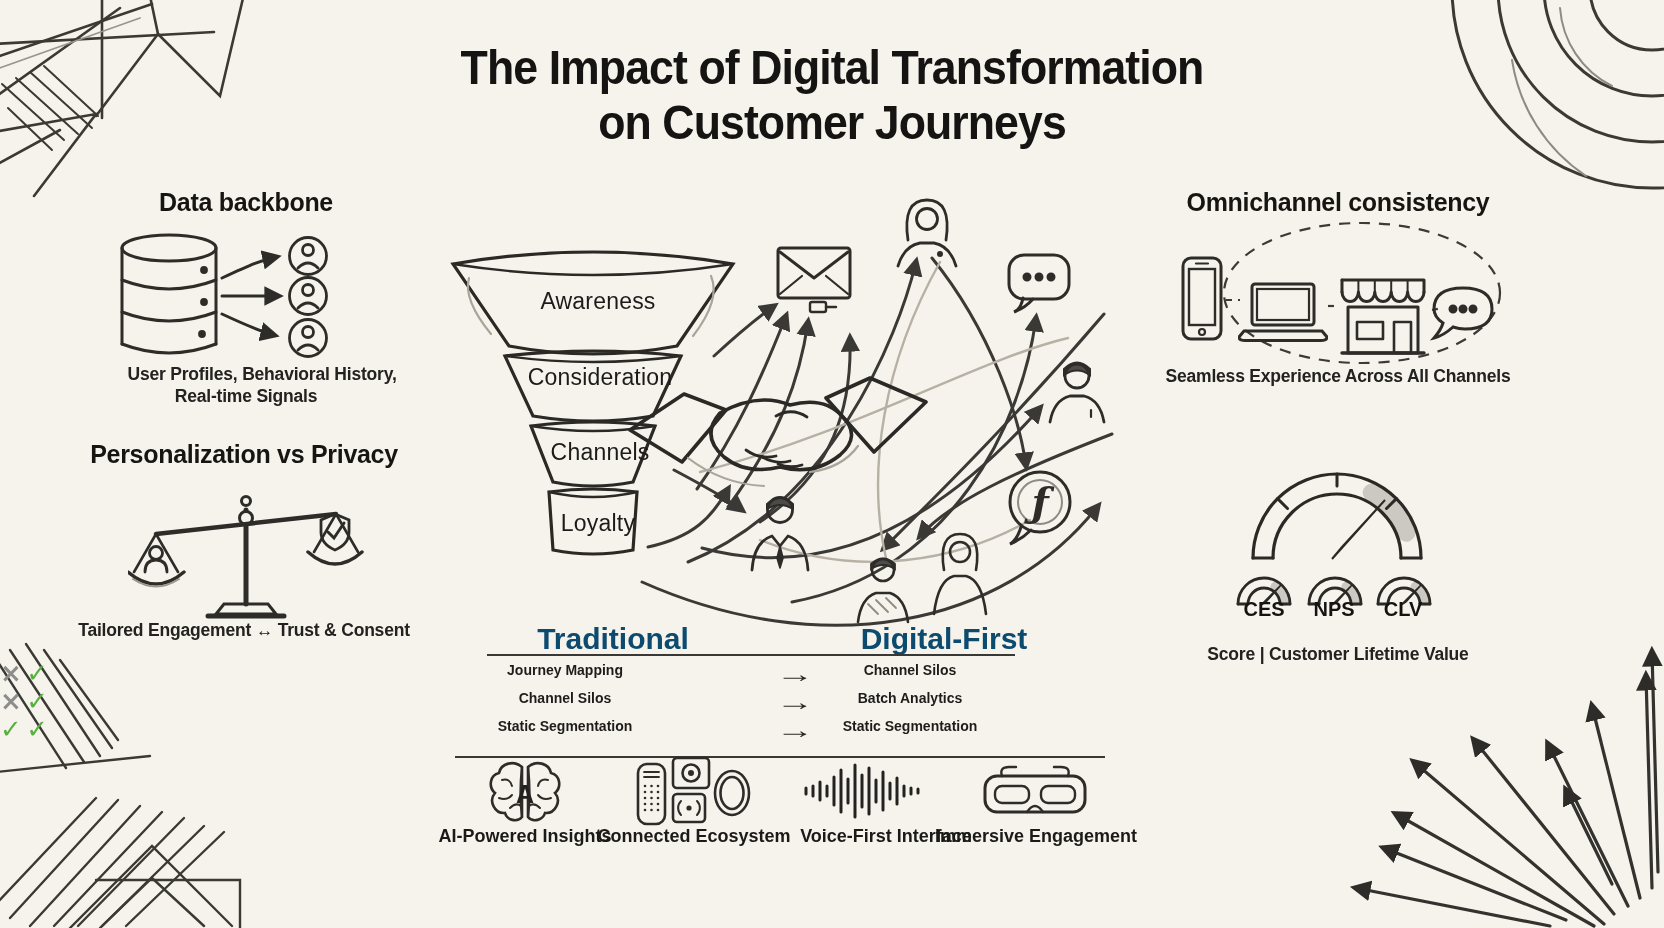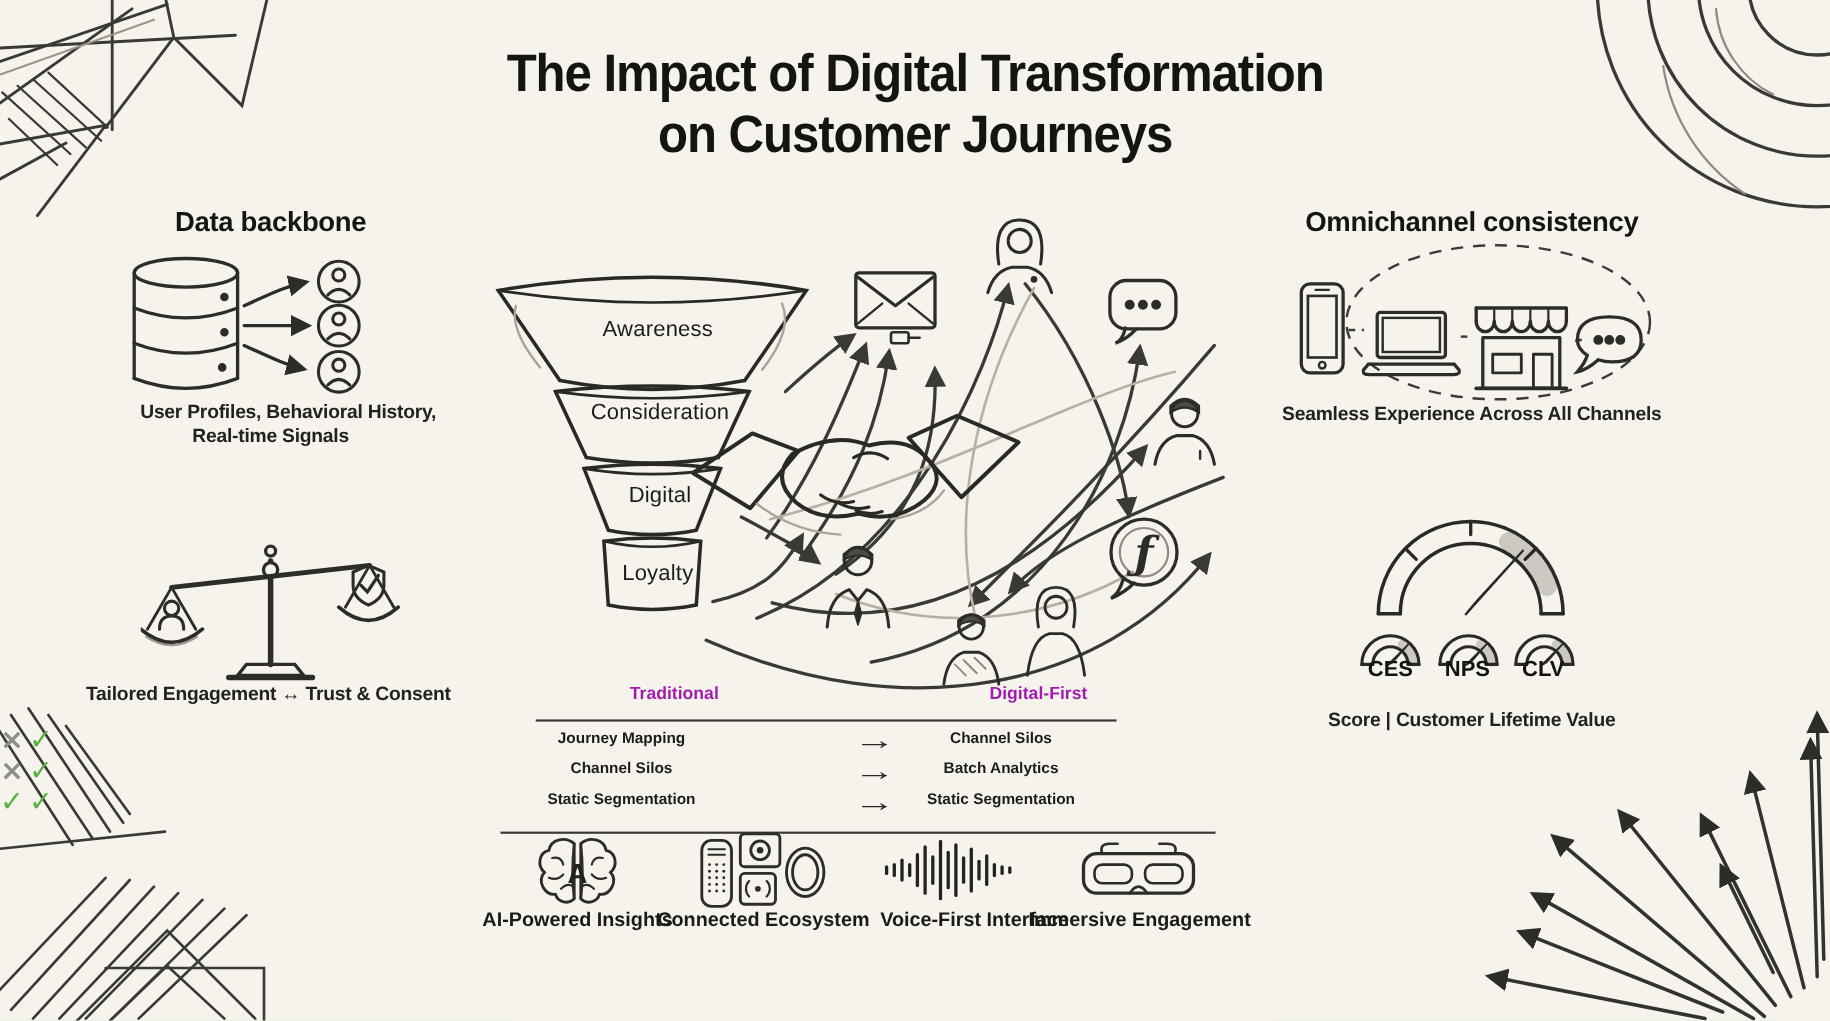--- a/index.html
+++ b/index.html
@@ -7,22 +7,22 @@
     position:relative;width:1664px;height:928px;overflow:hidden;
     background:#f5f3ec;color:#232220;
     font-family:"Liberation Sans","DejaVu Sans",sans-serif;
   }
   .abs{position:absolute;}
   .cx{transform:translateX(-50%);white-space:nowrap;}
   .title-wrap{left:50%;top:40px;text-align:center;transform:translateX(-50%) scaleX(.93);transform-origin:center top;}
   .title-line{font-size:48px;font-weight:700;letter-spacing:-1px;line-height:55px;color:#151412;}
   .heading{font-size:25px;font-weight:700;letter-spacing:-.3px;color:#161511;}
   .caption{font-size:17.5px;font-weight:700;color:#232220;letter-spacing:-.2px;}
-  .stage-label{font-size:20px;font-weight:400;color:#1c1b19;letter-spacing:.2px;}
-  .cmp-header{font-size:16px;font-weight:700;color:#a21caf;text-align:center;}
+  .stage-label{font-size:23px;font-weight:400;color:#1c1b19;letter-spacing:.2px;}
+  .cmp-header{font-size:30px;font-weight:700;color:#0c4a6e;text-align:center;}
   .cmp-cell{font-size:14px;font-weight:700;color:#1d1c1a;}
   .mark{font-family:"DejaVu Sans",sans-serif;font-weight:700;font-size:26px;line-height:26px;}
   .mark-x{color:#8d8d8b;}
   .mark-check{color:#58b13f;}
   .cmp-arrow{font-size:24px;font-weight:700;color:#2a2926;display:inline-block;transform:translateX(-50%) scaleX(1.6);}
   .rule{border-top:2.5px solid #3a3835;}
   .cap-label{font-size:18px;font-weight:700;color:#1b1a18;}
   .gauge-label{font-size:20px;font-weight:700;color:#141311;}
   svg{display:block;}
 </style>
@@ -162,20 +162,21 @@
         <circle cx="196" cy="112" r="18.5"></circle>
           <circle cx="196" cy="106" r="5.5"></circle>
           <path d="M186,124 Q196,114 206,124"></path>
       </g>
     </g>
   </svg>
 
   <div class="abs cx caption" style="left:262px;top:364px">User Profiles, Behavioral History,</div>
   <div class="abs cx caption" style="left:246px;top:386px">Real-time Signals</div>
 
+  <div class="abs cx heading" style="left:244px;top:440px">Personalization vs Privacy</div>
 
   <svg class="abs" style="left:128px;top:474px" width="236" height="146" viewBox="0 0 236 146">
     <g stroke="#2e2c29" fill="none" stroke-linecap="round">
       <path d="M118,36 V130" stroke-width="5"></path>
       <circle cx="118" cy="27" r="4.5" stroke-width="3"></circle>
       <circle cx="118" cy="44" r="6.5" stroke-width="3" fill="#f5f3ec"></circle>
       <path d="M28,60 L208,40" stroke-width="4.5"></path>
       <path d="M28,60 L6,98 M28,60 L50,98" stroke-width="2.6"></path>
       <path d="M0,98 Q28,122 56,98" stroke-width="3.4"></path>
       <path d="M5,105 Q28,120 51,105" stroke="#9a968e" stroke-width="2"></path>
@@ -205,21 +206,21 @@
       <path d="M86,178 Q148,170 210,178 L188,234 Q148,242 108,234 Z"></path>
       <path d="M86,178 Q148,188 210,178" stroke-width="2.4"></path>
       <path d="M104,244 Q148,238 192,244 L188,302 Q148,310 108,302 Z"></path>
       <path d="M104,244 Q148,254 192,244" stroke-width="2.4"></path>
       <path d="M24,30 Q18,52 46,86" stroke="#a9a49a" stroke-width="2.2"></path>
       <path d="M266,28 Q276,52 248,88" stroke="#a9a49a" stroke-width="2.2"></path>
     </g>
   </svg>
   <div class="abs cx stage-label" style="left:598px;top:288px">Awareness</div>
   <div class="abs cx stage-label" style="left:600px;top:364px">Consideration</div>
-  <div class="abs cx stage-label" style="left:600px;top:439px">Digital</div>
+  <div class="abs cx stage-label" style="left:600px;top:439px">Channels</div>
   <div class="abs cx stage-label" style="left:598px;top:510px">Loyalty</div>
 
   <svg class="abs" style="left:628px;top:358px" width="300" height="150" viewBox="0 0 300 150">
     <g stroke="#2b2925" stroke-width="3.6" fill="none" stroke-linecap="round" stroke-linejoin="round">
       <path d="M2,72 L56,36 L98,52 L54,104 Z"></path>
       <path d="M298,44 L242,20 L198,40 L246,94 Z"></path>
       <path d="M92,55 Q130,34 162,47 Q196,38 214,58 Q234,78 212,97 Q186,118 152,109 Q118,117 96,99 Q72,78 92,55 Z"></path>
       <path d="M118,92 q14,10 30,6" stroke-width="2.8"></path>
       <path d="M134,99 q14,8 28,4" stroke-width="2.8"></path>
       <path d="M150,106 q12,5 24,1" stroke-width="2.8"></path>

